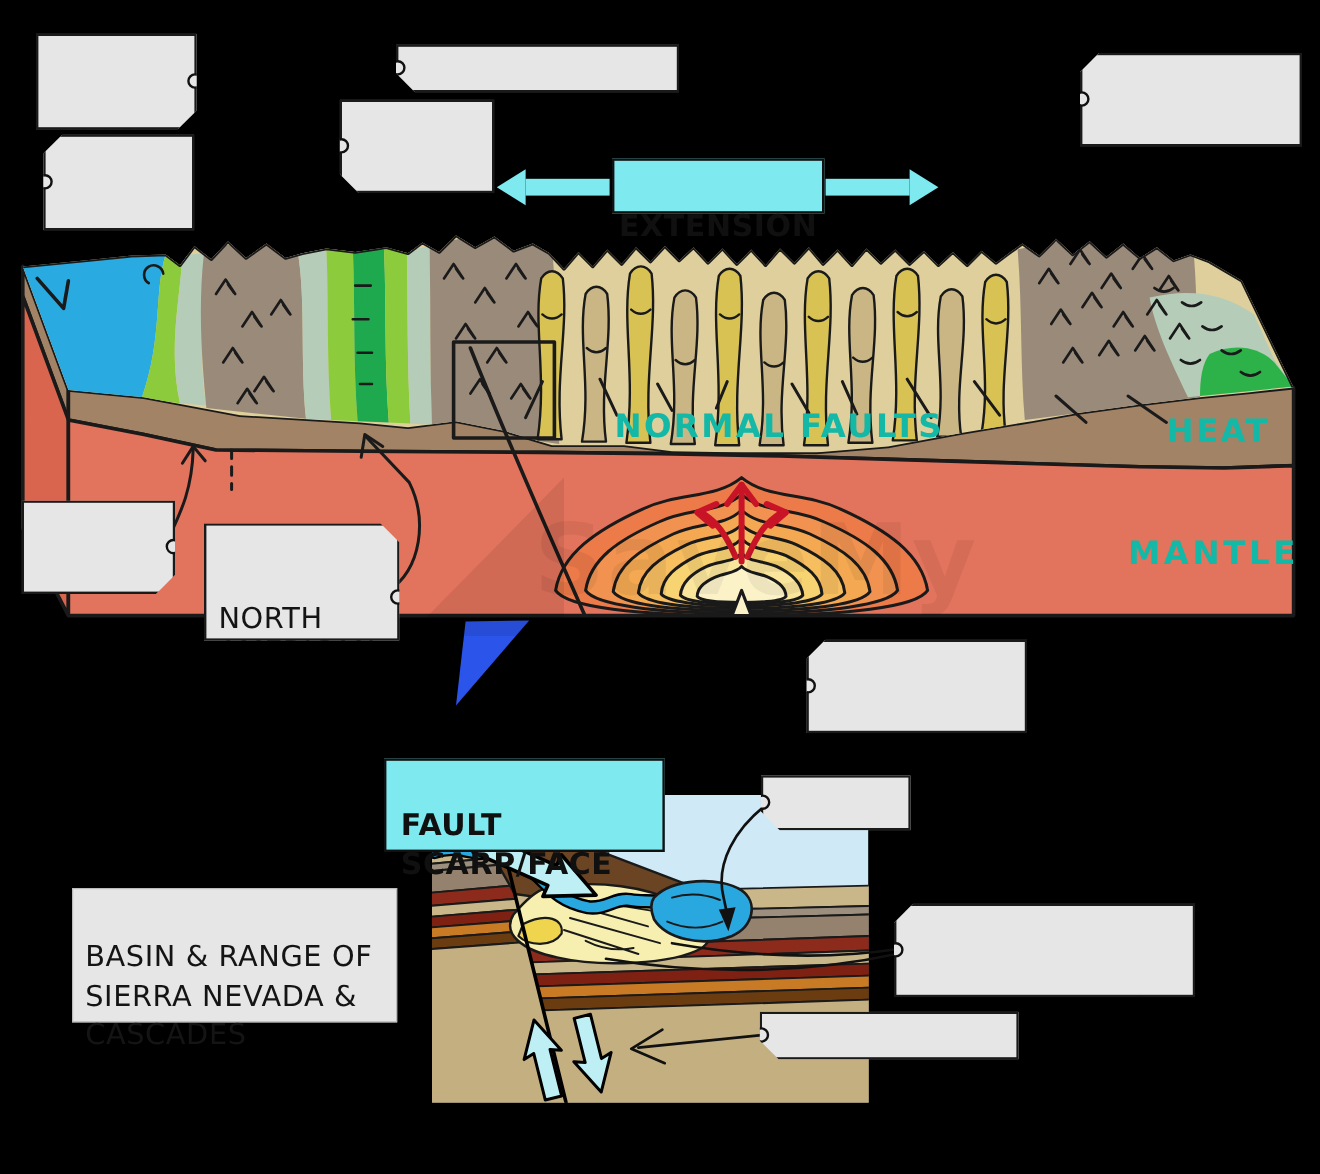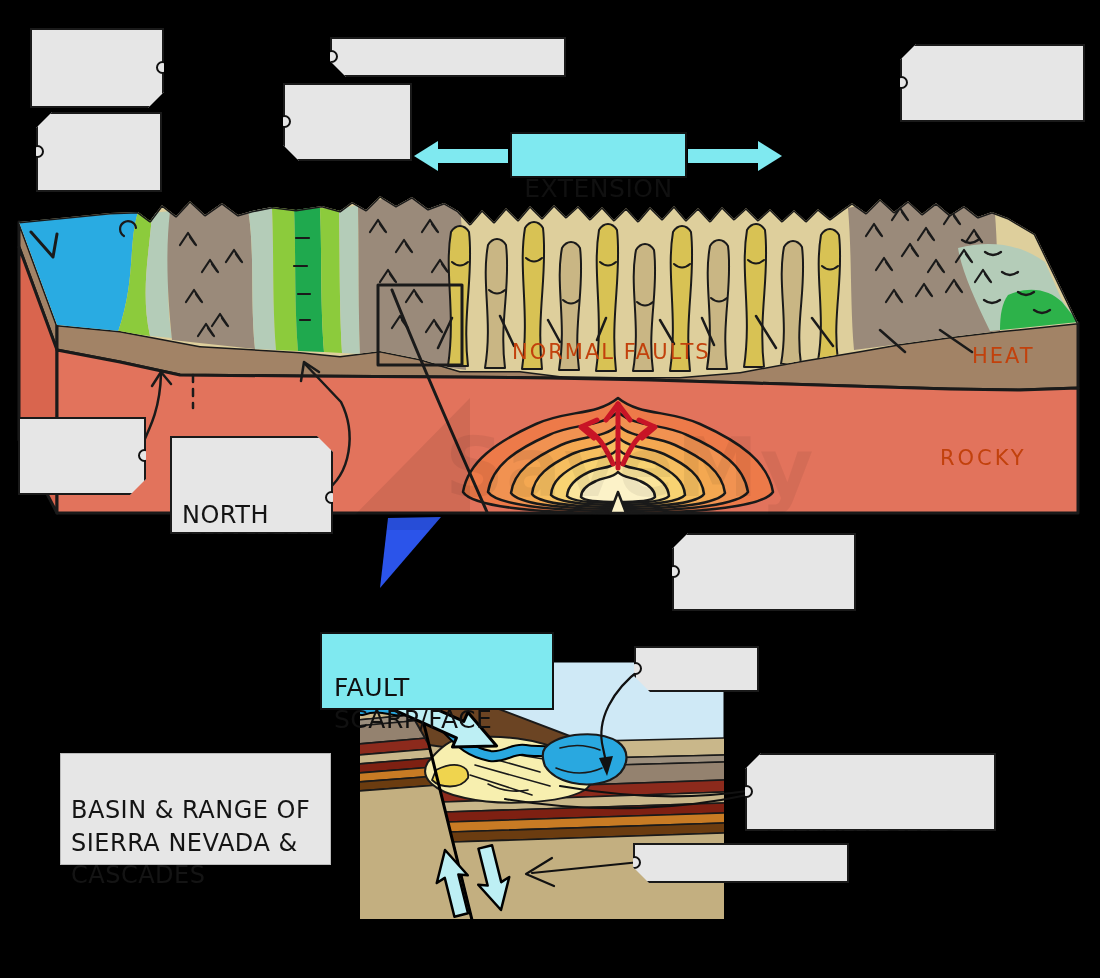--- a/index.html
+++ b/index.html
@@ -11,23 +11,23 @@
        white-space:pre-line;padding:8px 10px;box-sizing:border-box;z-index:3;}
   .hole{position:absolute;width:9px;height:9px;border:2.5px solid #111;border-radius:50%;
         background:#E6E6E6;box-sizing:content-box;}
   .hole-l{left:-7px;top:calc(50% - 7px);}
   .hole-r{right:-7px;top:calc(50% - 7px);}
   .clip-br{clip-path:polygon(0 0,100% 0,100% calc(100% - 16px),calc(100% - 16px) 100%,0 100%);}
   .clip-bl{clip-path:polygon(0 0,100% 0,100% 100%,16px 100%,0 calc(100% - 16px));}
   .clip-tl{clip-path:polygon(16px 0,100% 0,100% 100%,0 100%,0 16px);}
   .clip-tr{clip-path:polygon(0 0,calc(100% - 16px) 0,100% 16px,100% 100%,0 100%);}
   .cyanbox{position:absolute;background:#7FE9F0;border:2.5px solid #111;color:#101010;
-           font-weight:400;font-size:25px;line-height:1.28;letter-spacing:.5px;
+           font-weight:700;font-size:25px;line-height:1.28;letter-spacing:.5px;
            white-space:pre-line;box-sizing:border-box;z-index:3;}
-  .dtext{position:absolute;color:#c2410c;font-weight:400;font-size:21px;letter-spacing:2px;
+  .dtext{position:absolute;color:#14b8a6;font-weight:700;font-size:27px;letter-spacing:2px;
          white-space:nowrap;z-index:2;}
   .wm{position:absolute;color:#000;opacity:.055;font-size:82px;font-weight:700;z-index:1;
       letter-spacing:2px;pointer-events:none;}
 </style>
 </head>
 <body>
 
 <div id="stage">
 
 <svg id="art" width="1100" height="978" viewBox="0 0 1100 978">
@@ -220,21 +220,21 @@
   </g>
 
   <polygon points="340,530 470,398 470,530" fill="#000" opacity="0.08"></polygon>
 </svg>
 
 <div class="wm" style="left:445px;top:420px;">SaveMy</div>
 <div class="wm" style="left:445px;top:510px;opacity:.04;">Exams</div>
 
 <div class="dtext" style="left:512px;top:340px;">NORMAL FAULTS</div>
 <div class="dtext" style="left:972px;top:344px;">HEAT</div>
-<div class="dtext" style="left:940px;top:446px;letter-spacing:3px;">ROCKY</div>
+<div class="dtext" style="left:940px;top:446px;letter-spacing:3px;">MANTLE</div>
 
 <div class="tag clip-br" style="left:30px;top:28px;width:134px;height:80px;">
   <span class="hole hole-r"></span>
   <span>COAST
 RANGES</span>
 </div>
 <div class="tag clip-tl" style="left:36px;top:112px;width:126px;height:80px;padding-left:14px;">
   <span class="hole hole-l"></span>
   <span>PACIFIC
 OCEAN</span>
@@ -275,21 +275,21 @@
 </div>
 <div class="tag clip-tl" style="left:745px;top:753px;width:251px;height:78px;font-size:24px;line-height:1.3;padding-left:14px;">
   <span class="hole hole-l"></span>
   <span>ALLUVIAL FAN &amp;
 DEPOSITS</span>
 </div>
 <div class="tag clip-bl" style="left:633px;top:843px;width:216px;height:40px;padding:4px 10px 4px 20px;">
   <span class="hole hole-l"></span>
   <span>FAULT PLANE</span>
 </div>
-<div class="tag" style="left:60px;top:740px;width:271px;height:112px;font-size:24px;line-height:1.35;border:1px solid #bbb;margin-top:13px;">
+<div class="tag" style="left:60px;top:740px;width:271px;height:112px;font-size:24px;line-height:1.35;border:1px solid #bbb;">
   <span>BASIN &amp; RANGE OF
 SIERRA NEVADA &amp;
 CASCADES</span>
 </div>
 
 <div class="cyanbox" style="left:510px;top:132px;width:177px;height:46px;text-align:center;padding:7px 0;">
   <span>EXTENSION</span>
 </div>
 <div class="cyanbox" style="left:320px;top:632px;width:234px;height:78px;padding:6px 12px;">
   <span>FAULT

